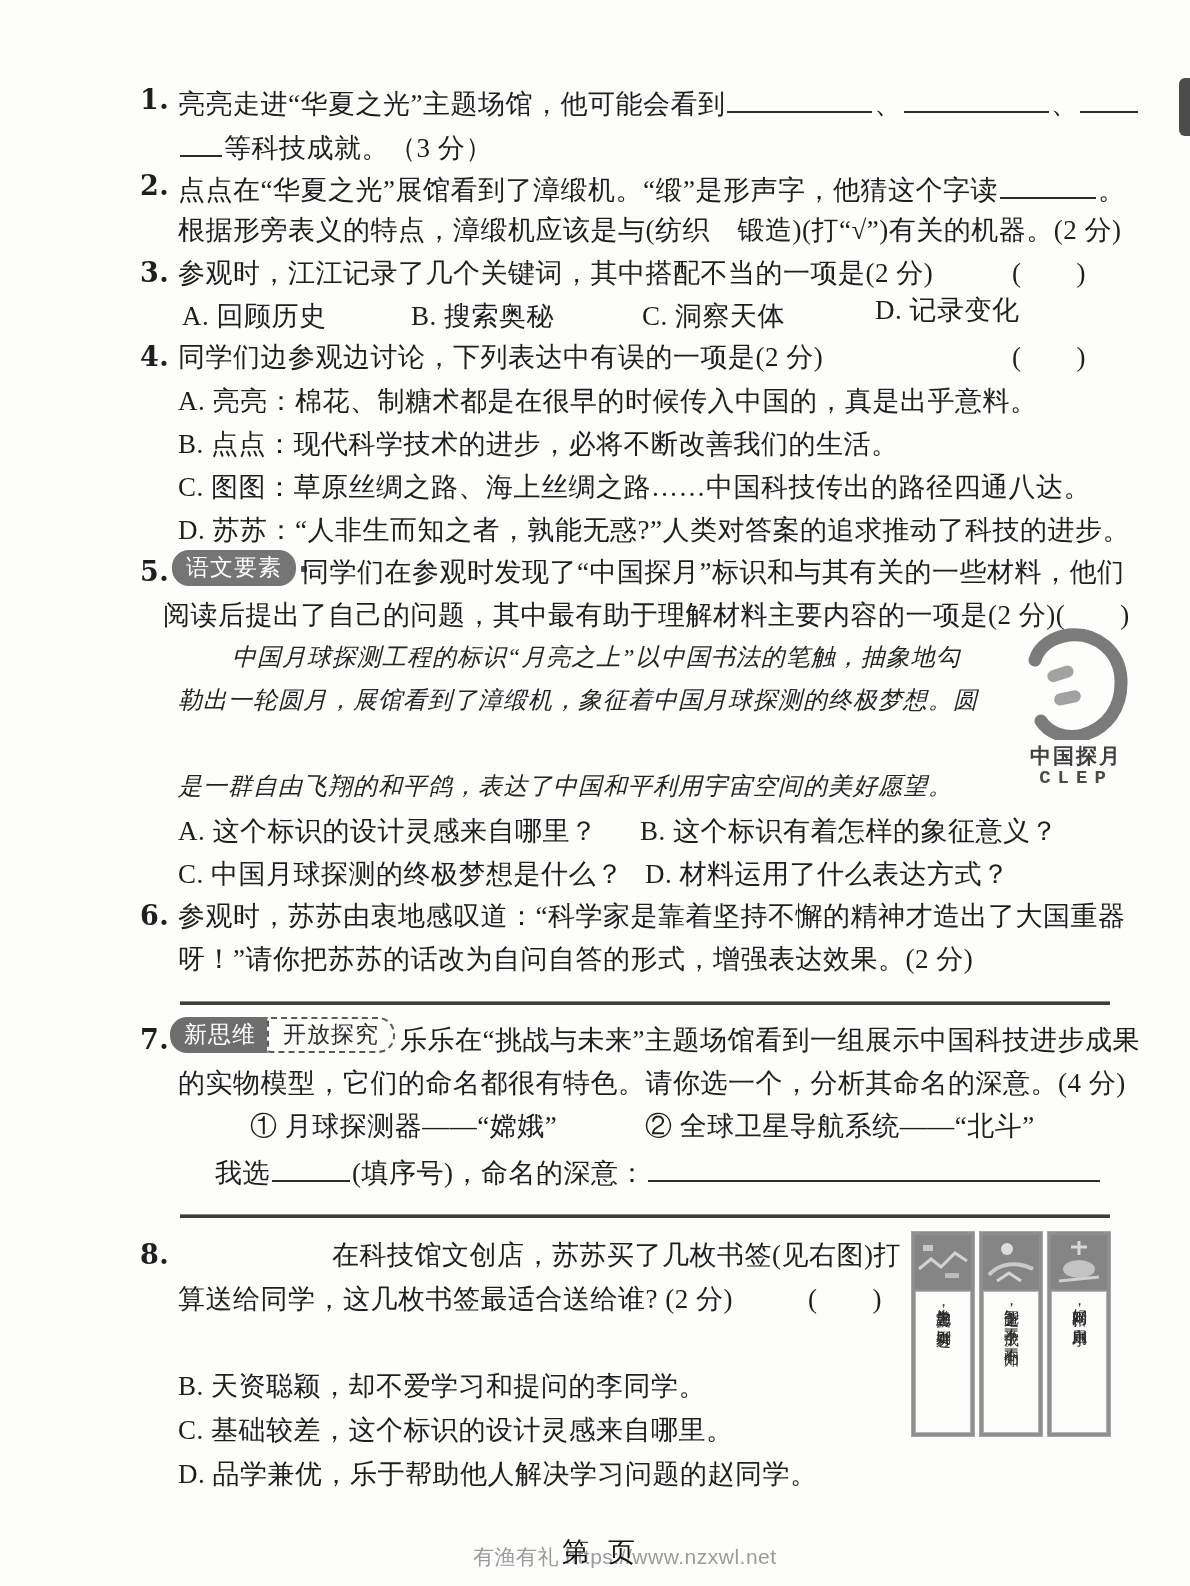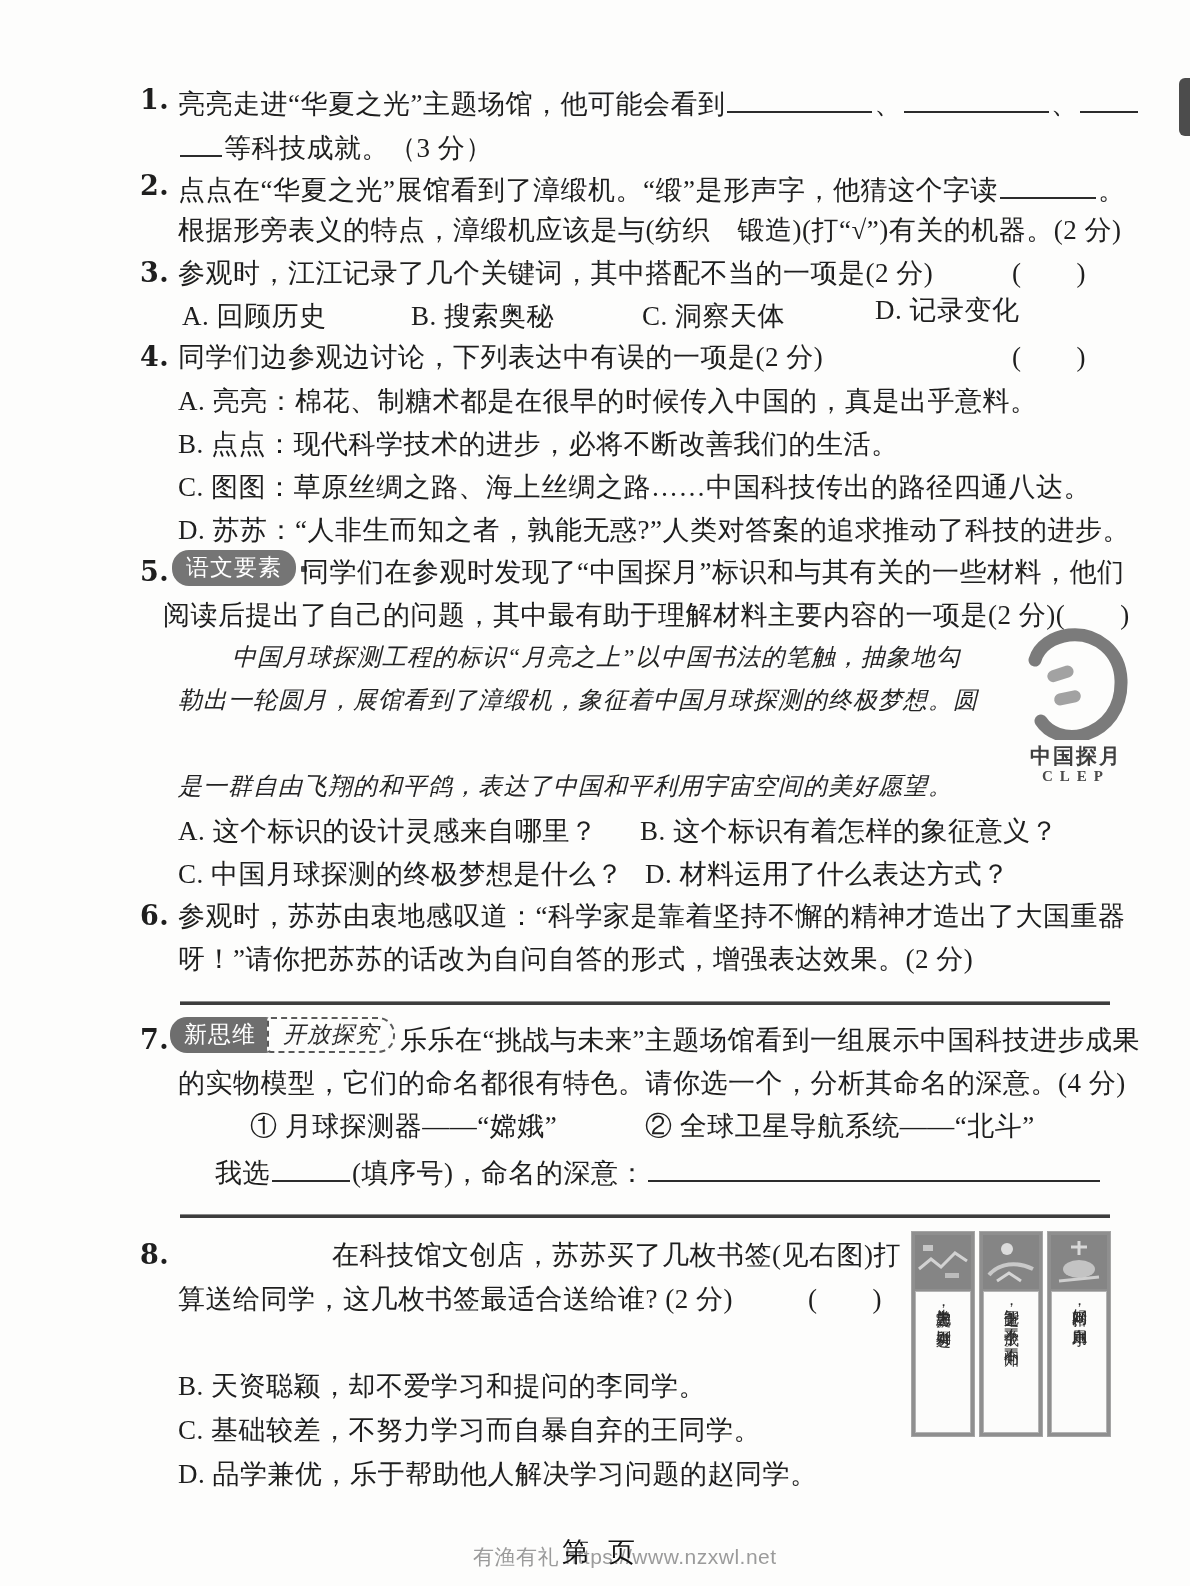--- a/index.html
+++ b/index.html
@@ -18,28 +18,28 @@
     display:inline-block; background:#757575; color:#ffffff;
     font-size:23px; line-height:1; padding:6px 14px 7px; border-radius:17px;
     letter-spacing:1px; font-family:"Liberation Sans","DejaVu Sans",sans-serif;
   }
   .badge-dot { display:inline-block; width:6px; height:6px; background:#4f4f4f; border-radius:1px; vertical-align:middle; margin-left:5px; }
   .badge-solid.left-cap { border-radius:17px 4px 4px 17px; background:#6e6e6e; }
   .badge-dashed {
     display:inline-block; background:#fdfdfc; color:#2a2a2a;
     border:2px dashed #5a5a5a; border-radius:4px 17px 17px 4px;
     font-size:23px; line-height:1; padding:4px 14px 5px; margin-left:-3px;
-    letter-spacing:1px; font-family:"Liberation Sans","DejaVu Sans",sans-serif; font-style:italic;
+    letter-spacing:1px; font-family:"Liberation Sans","DejaVu Sans",sans-serif; 
   }
   .paren { position:absolute; font-size:27px; }
   .logo-box { position:absolute; left:1012px; top:628px; width:128px; text-align:center; }
   .logo-cap1 { font-size:21px; letter-spacing:2px; color:#3f3f3f; font-weight:bold; line-height:1.1;
                font-family:"Liberation Sans","DejaVu Sans",sans-serif; }
-  .logo-cap2 { font-size:15px; letter-spacing:7px; color:#4a4a4a; font-weight:bold; line-height:1.2;
-               font-family:Liberation Serif, serif; }
+  .logo-cap2 { font-size:19px; letter-spacing:7px; color:#4a4a4a; font-weight:bold; line-height:1.2;
+               font-family:Liberation Mono, monospace; }
   .bm { position:absolute; width:62px; background:#8f8f8f; box-shadow:0 0 0 1px #a5a5a5; }
   .bm-img { margin:3px 3px 2px; height:54px; background:#858585; overflow:hidden; }
   .bm-body { margin:0 3px 3px; background:#fcfcfb; border:1px solid #b3b3b3; height:140px;
              display:flex; justify-content:center; }
   .bm-text { writing-mode:vertical-rl; text-orientation:upright; font-size:15px; line-height:17px;
              padding-top:5px; color:#2a2a2a; letter-spacing:1px; }
   .edge-tab { position:absolute; right:0; top:78px; width:11px; height:58px; background:#4c4c4c;
               border-radius:6px 0 0 6px; }
   .footer-watermark { position:absolute; left:473px; top:1543px; font-size:21px; color:#9b9b9b;
                       font-family:"Liberation Sans","DejaVu Sans",sans-serif; letter-spacing:0.5px; }
@@ -130,21 +130,21 @@
     <span>我选</span><span class="blank" style="width:78px;"></span><span>(填序号)，命名的深意：</span><span class="blank" style="width:452px;"></span>
   </div>
 
   <div class="sep" style="top:1214px;"></div>
 
   <div class="line qnum" style="left:140px; top:1239px;">8.</div>
   <div class="line" style="left:310px; top:1239px;margin-left:22px;">在科技馆文创店，苏苏买了几枚书签(见右图)打</div>
   <div class="line" style="left:178px; top:1283px;">算送给同学，这几枚书签最适合送给谁? (2 分)</div>
   <div class="paren line" style="left:808px; top:1283px;">(　　)</div>
   <div class="line" style="left:178px; top:1370px;">B. 天资聪颖，却不爱学习和提问的李同学。</div>
-  <div class="line" style="left:178px; top:1414px;">C. 基础较差，不努力学习而自暴自弃的王同学。</div>
+  <div class="line" style="left:178px; top:1414px;">C. 基础较差，这个标识的设计灵感来自哪里。</div>
   <div class="line" style="left:178px; top:1458px;">D. 品学兼优，乐于帮助他人解决学习问题的赵同学。</div>
 
   <div class="bm" style="left:912px; top:1232px;">
     <div class="bm-img">
       <svg width="56" height="54" viewBox="0 0 56 54">
         <path d="M4 34 L16 24 L26 32 L40 18 L52 26" fill="none" stroke="#d2d2d2" stroke-width="3"></path>
         <rect x="8" y="10" width="10" height="6" fill="#c6c6c6"></rect>
         <rect x="30" y="38" width="14" height="5" fill="#bcbcbc"></rect>
       </svg>
     </div>

